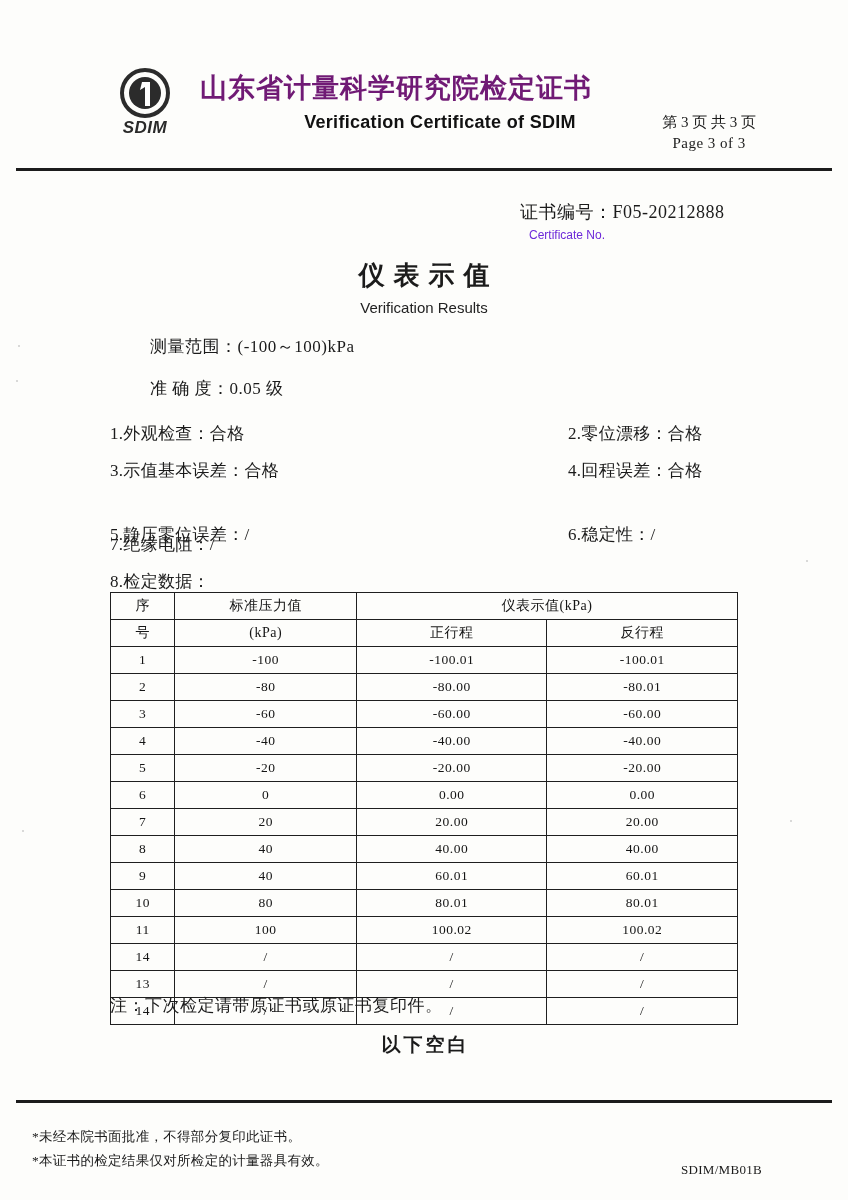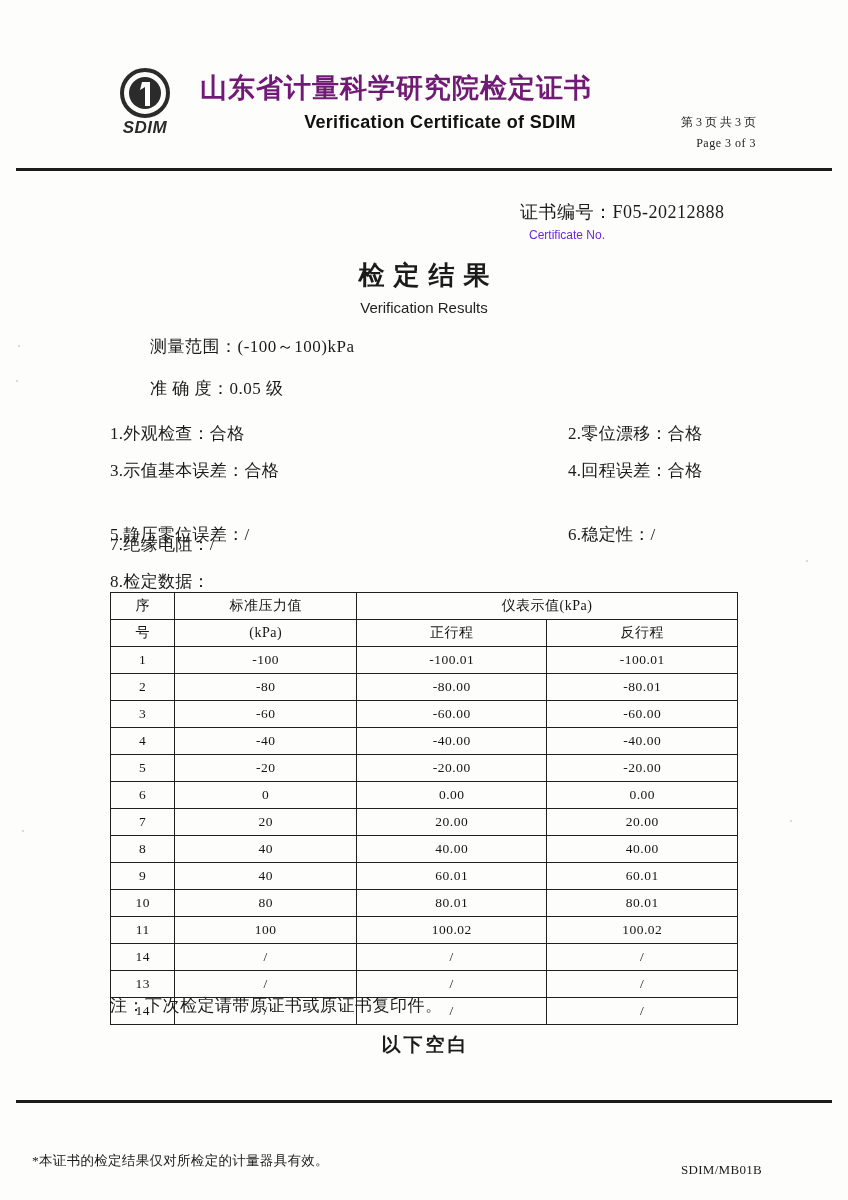--- a/index.html
+++ b/index.html
@@ -77,22 +77,22 @@
     font-family: "Liberation Sans", sans-serif;
     font-size: 18px;
     font-weight: bold;
     letter-spacing: 0.3px;
     color: #111;
   }
   .page-no {
     position: absolute;
     right: 92px;
     top: 112px;
-    text-align: right;
-    font-size: 12px;
+    text-align: center;
+    font-size: 15px;
     line-height: 21px;
     color: #1b1b1b;
   }
   .page-no .en {
     font-family: "Liberation Serif", serif;
     letter-spacing: 0.5px;
   }
 
   .rule-top {
     position: absolute;
@@ -280,21 +280,21 @@
     </div>
   </div>
 
   <div class="rule-top"></div>
 
   <div class="cert-no">
     <span>证书编号：</span><span>F05-20212888</span>
   </div>
   <div class="cert-no-en">Certificate No.</div>
 
-  <div class="res-title-cn">检定结果</div>
+  <div class="res-title-cn">仪表示值</div>
   <div class="res-title-en">Verification Results</div>
 
   <div class="param param-range">测量范围：(-100～100)kPa</div>
   <div class="param param-acc">准 确 度：0.05 级</div>
 
   <div class="item col-l row1">1.外观检查：合格</div>
   <div class="item col-r row1">2.零位漂移：合格</div>
   <div class="item col-l row2">3.示值基本误差：合格</div>
   <div class="item col-r row2">4.回程误差：合格</div>
   <div class="item col-l row3">5.静压零位误差：/</div>
@@ -404,20 +404,21 @@
           </tr>
         </tbody>
     </table>
   </div>
 
   <div class="note">注：下次检定请带原证书或原证书复印件。</div>
   <div class="blank-note">以下空白</div>
 
   <div class="rule-bottom"></div>
 
+  <div class="footer-line fl1">*未经本院书面批准，不得部分复印此证书。</div>
   <div class="footer-line fl2">*本证书的检定结果仅对所检定的计量器具有效。</div>
   <div class="footer-code">SDIM/MB01B</div>
 
   <div class="speck" style="left:18px; top:345px;"></div>
   <div class="speck" style="left:16px; top:380px;"></div>
   <div class="speck" style="left:22px; top:830px;"></div>
   <div class="speck" style="left:790px; top:820px;"></div>
   <div class="speck" style="left:806px; top:560px;"></div>
 
 </div>

